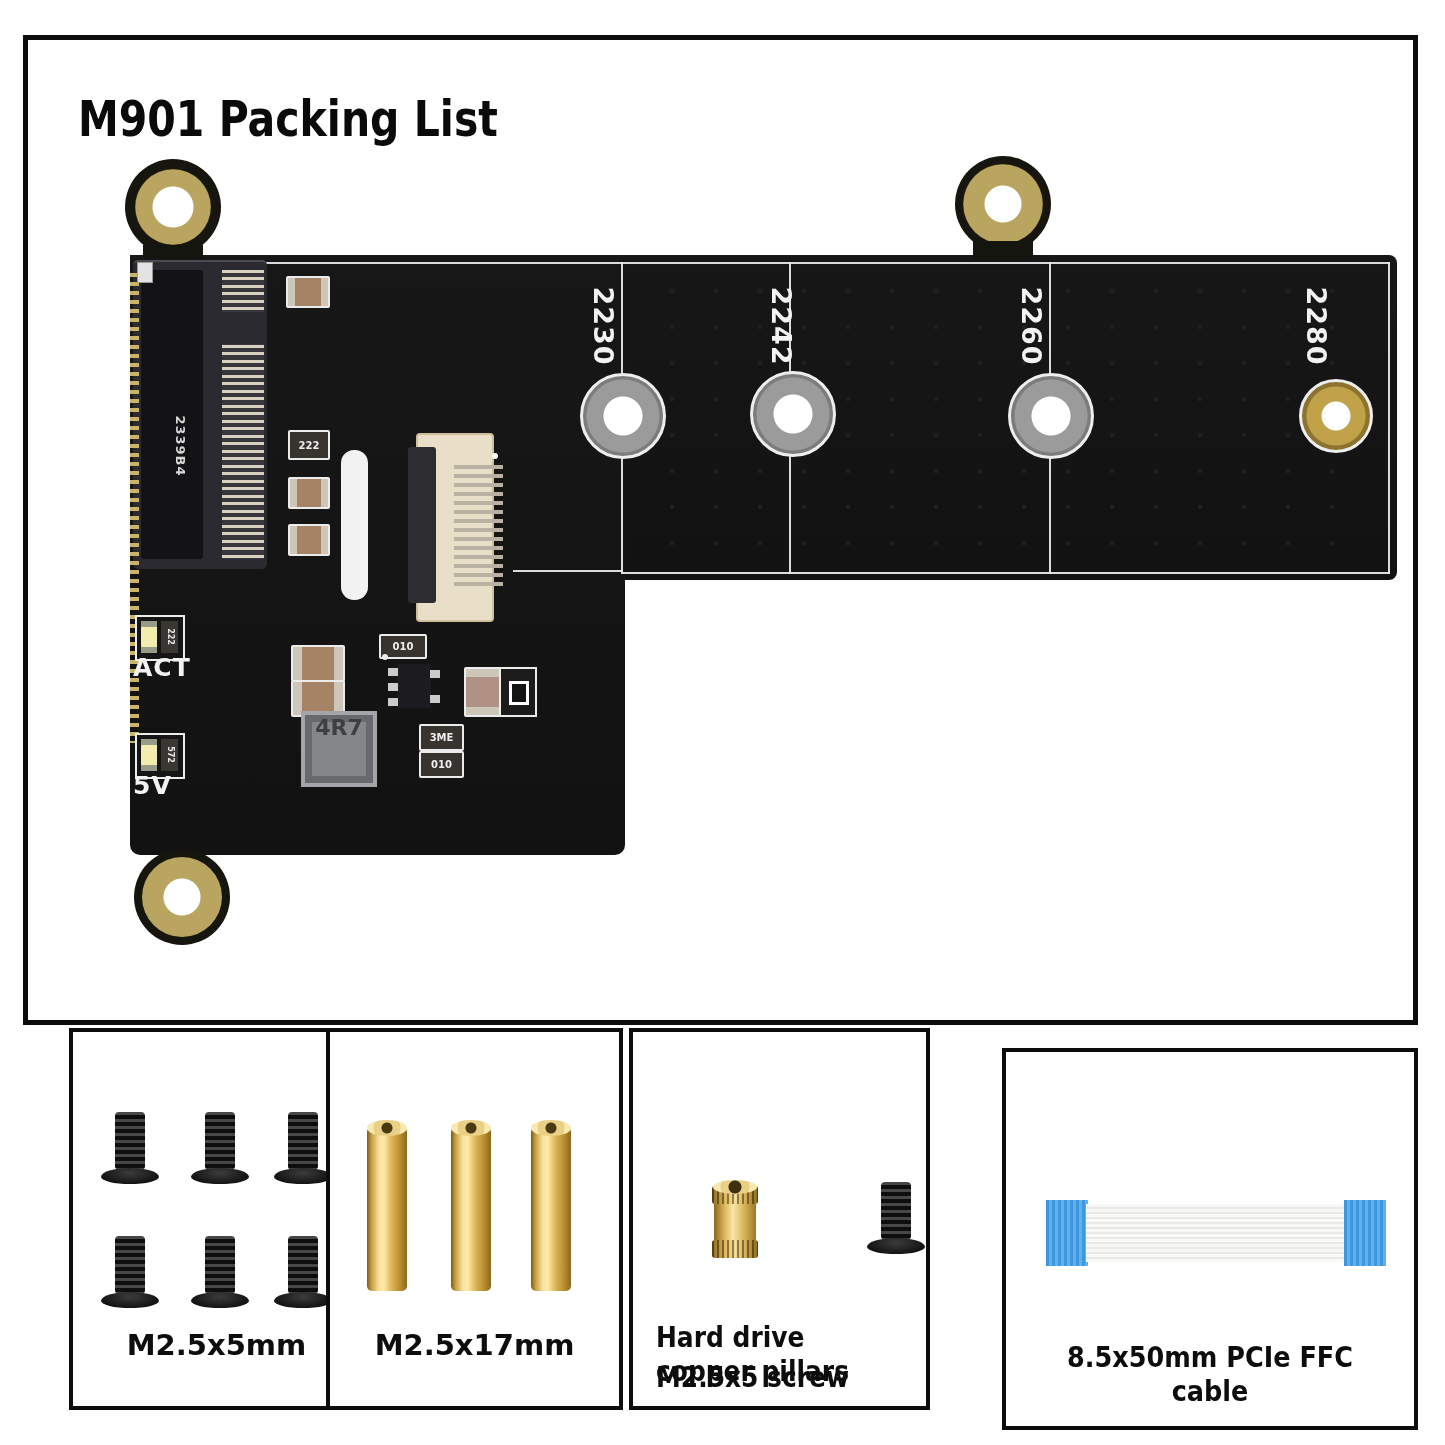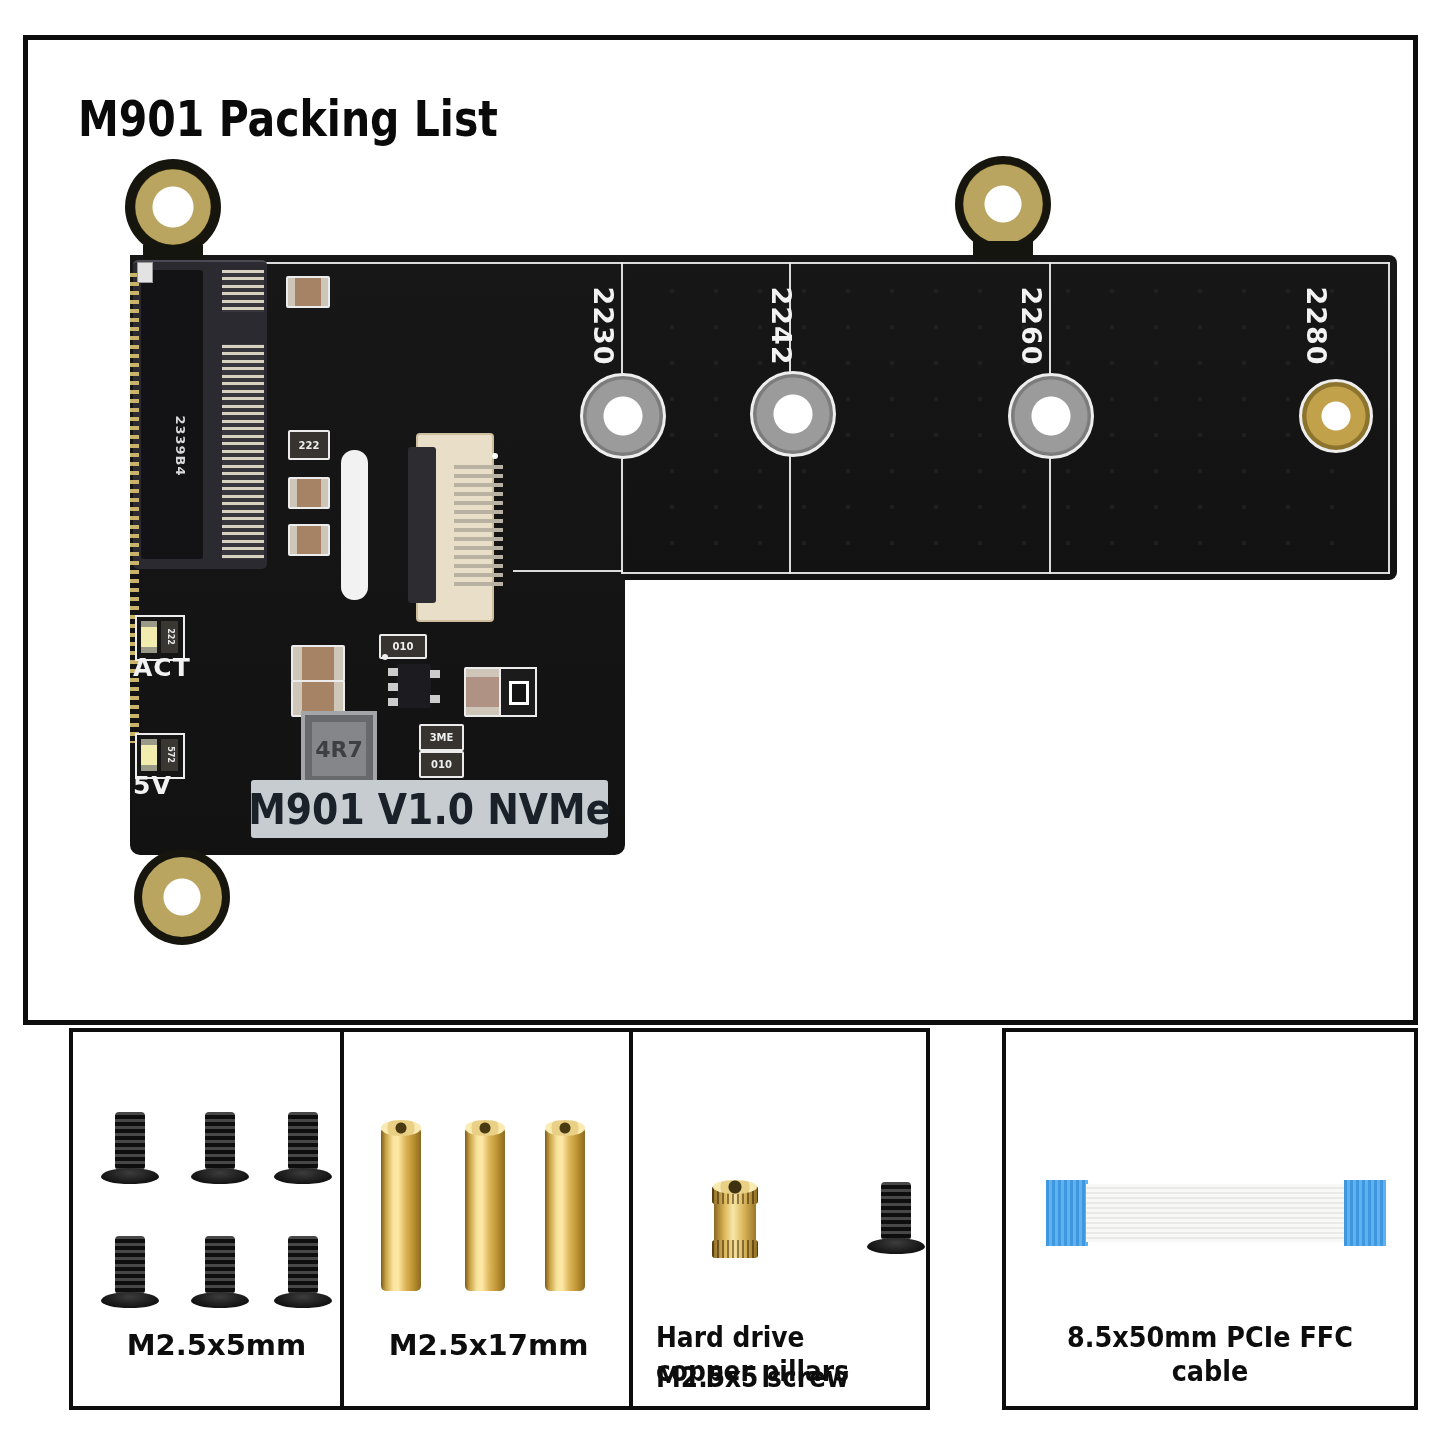--- a/index.html
+++ b/index.html
@@ -53,21 +53,21 @@
   .whitebar{left:211px;top:295px;width:27px;height:150px;background:#f2f2f2;border-radius:13px;}
 
   .sot{left:256px;top:505px;width:56px;height:52px;}
   .sot .body{left:11px;top:4px;width:34px;height:44px;background:#1c1c20;border-radius:2px;}
   .sot .p{width:10px;height:8px;background:#cccccc;}
   .sot .dot{left:-4px;top:-6px;width:6px;height:6px;border-radius:50%;background:#eeeeee;}
   .resq{left:369px;top:512px;width:34px;height:46px;border:2px solid #ececec;background:#1b1b1b;}
   .resq i{left:8px;top:12px;width:14px;height:18px;border:3px solid #ffffff;background:#141414;}
 
   .ind{left:171px;top:556px;width:68px;height:68px;background:#85868a;border:4px solid #a4a5a9;
-       box-shadow:inset 0 0 0 7px #68696d;display:flex;align-items:center;justify-content:center;
+       box-shadow:inset 0 0 0 7px #68696d;display:flex;align-items:flex-start;justify-content:center;
        color:#3e3f43;font-weight:bold;font-size:22px;}
 
   .ledg{border:2px solid #ececec;background:#151515;width:46px;height:42px;}
   .ledg .led{left:4px;top:4px;width:16px;height:32px;
              background:linear-gradient(180deg,#9a9a88 0 6px,#f2edae 6px 26px,#9a9a88 26px);}
   .ledg .lres{left:24px;top:4px;width:17px;height:32px;background:#3a3733;}
   .ledg .lres span{position:absolute;left:-6px;top:11px;width:30px;text-align:center;color:#e8e8e8;
                    font-size:8px;font-weight:bold;transform:rotate(90deg);display:block;}
   .pcb-text{color:#f2f2f2;font-weight:bold;font-size:25px;letter-spacing:1px;}
 
@@ -216,23 +216,20 @@
     <div class="abs chip tanv" style="left:334px;top:512px;width:33px;height:46px;"></div>
     <div class="abs resq">
         <i></i>
       </div>
     <div class="abs ind">
         <span>4R7</span>
       </div>
     <div class="abs chip dark" style="left:289px;top:569px;width:41px;height:23px;">3ME</div>
     <div class="abs chip dark" style="left:289px;top:596px;width:41px;height:23px;">010</div>
 
-    <div class="abs plate">
-      <span>M901 V1.0 NVMe</span>
-    </div>
   </div>
 
   <div class="abs ibox" style="left:25px;width:295px;margin-left:44px;">
     <div class="abs screw" style="left:28px;top:80px;">
         <i class="thr"></i>
         <i class="hd"></i>
       </div>
     <div class="abs screw" style="left:118px;top:80px;">
         <i class="thr"></i>
         <i class="hd"></i>
@@ -249,21 +246,21 @@
         <i class="thr"></i>
         <i class="hd"></i>
       </div>
     <div class="abs screw" style="left:201px;top:204px;">
         <i class="thr"></i>
         <i class="hd"></i>
       </div>
     <div class="caption" style="top:296px;">M2.5x5mm</div>
   </div>
 
-  <div class="abs ibox" style="left:340px;width:297px;">
+  <div class="abs ibox" style="left:326px;width:297px;">
     <div class="abs standoff" style="left:37px;top:95px;">
         <i class="cap"></i>
       </div>
     <div class="abs standoff" style="left:121px;top:95px;">
         <i class="cap"></i>
       </div>
     <div class="abs standoff" style="left:201px;top:95px;">
         <i class="cap"></i>
       </div>
     <div class="caption" style="top:296px;">M2.5x17mm</div>
@@ -277,21 +274,21 @@
         <i class="cap"></i>
     </div>
     <div class="abs screw" style="left:234px;top:150px;">
         <i class="thr"></i>
         <i class="hd"></i>
       </div>
     <div class="caption left" style="top:288px;left:23px;">Hard drive copper pillars</div>
     <div class="caption left" style="top:328px;left:23px;">M2.5x5 screw</div>
   </div>
 
-  <div class="abs ibox" style="left:1002px;width:416px;">
+  <div class="abs ibox" style="left:1002px;width:416px;margin-top:20px;">
     <div class="abs ffc">
       <i class="end l"></i>
         <i class="mid"></i>
         <i class="end r"></i>
     </div>
     <div class="caption cond" style="top:288px;">8.5x50mm PCIe FFC cable</div>
   </div>
 
 </div>
 

